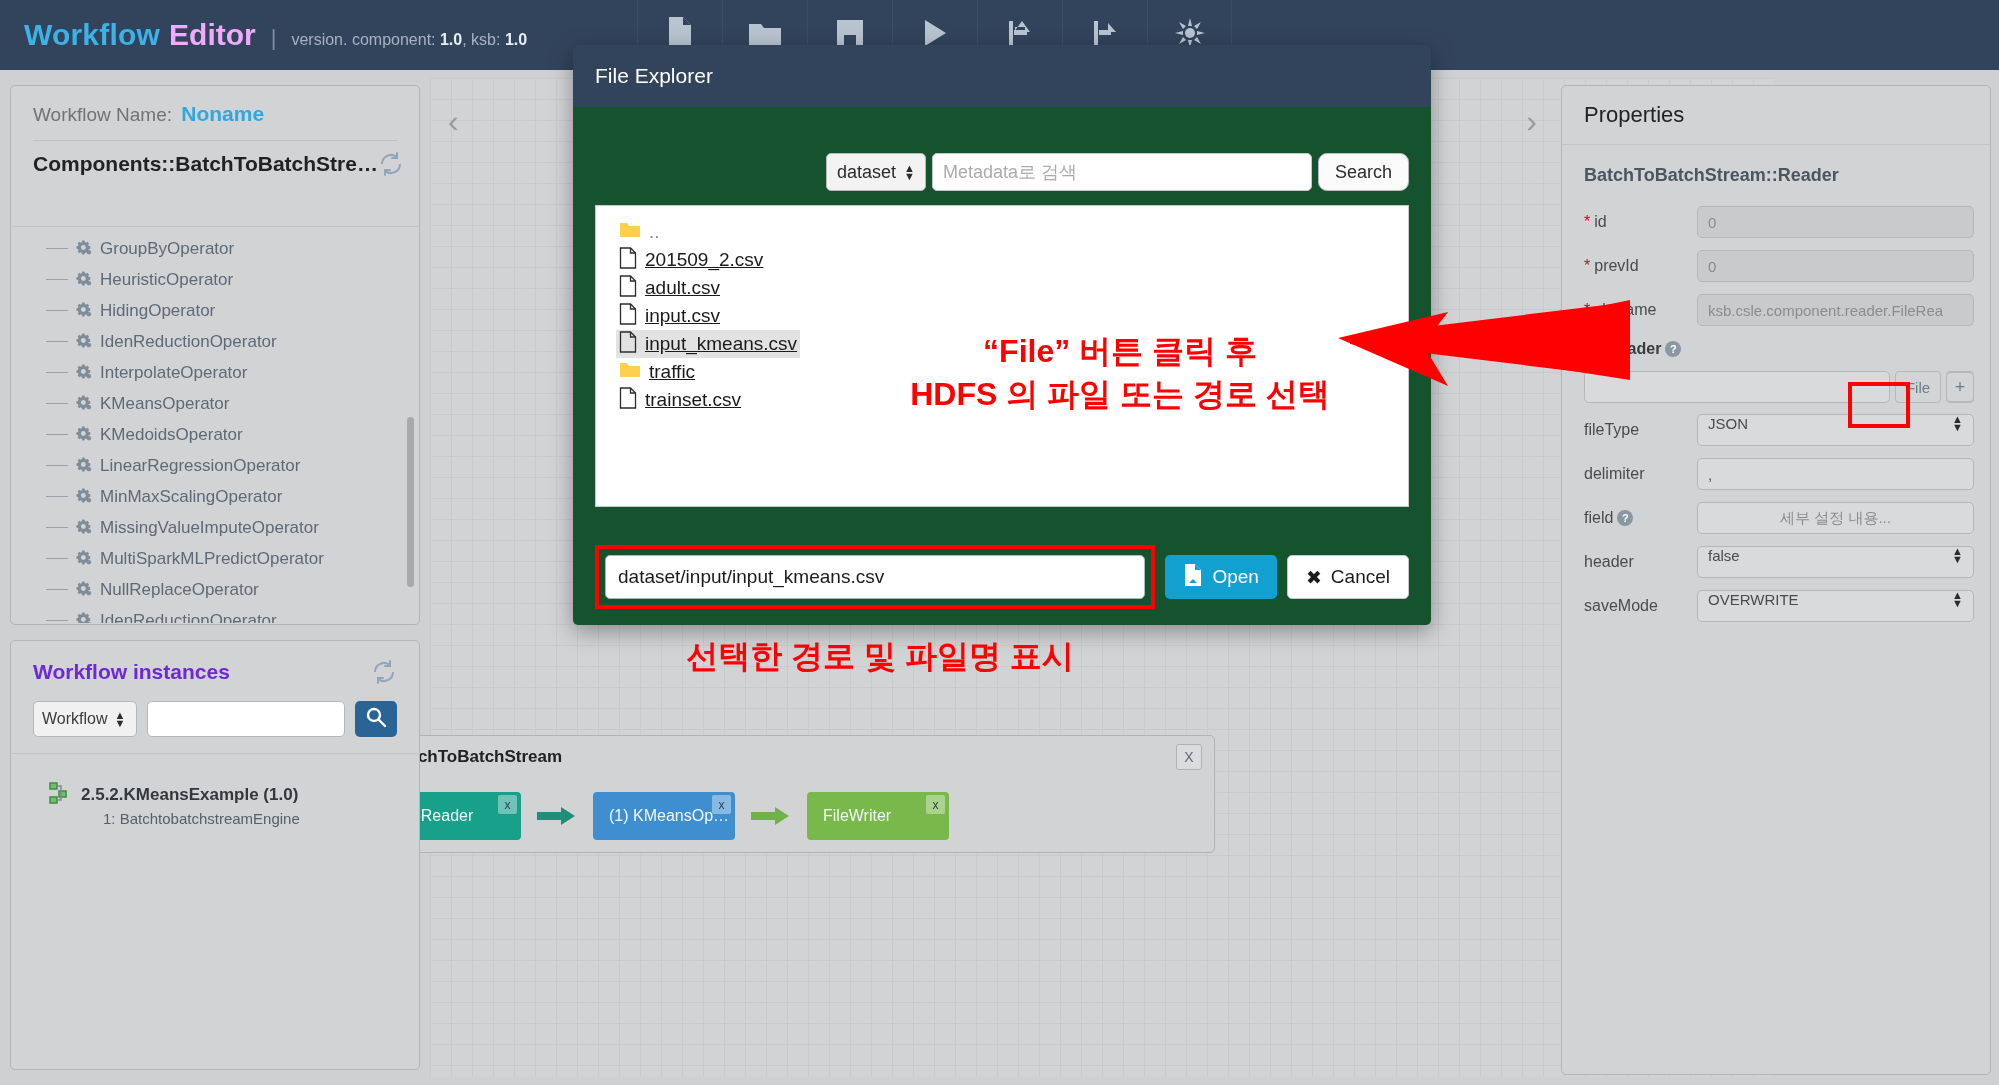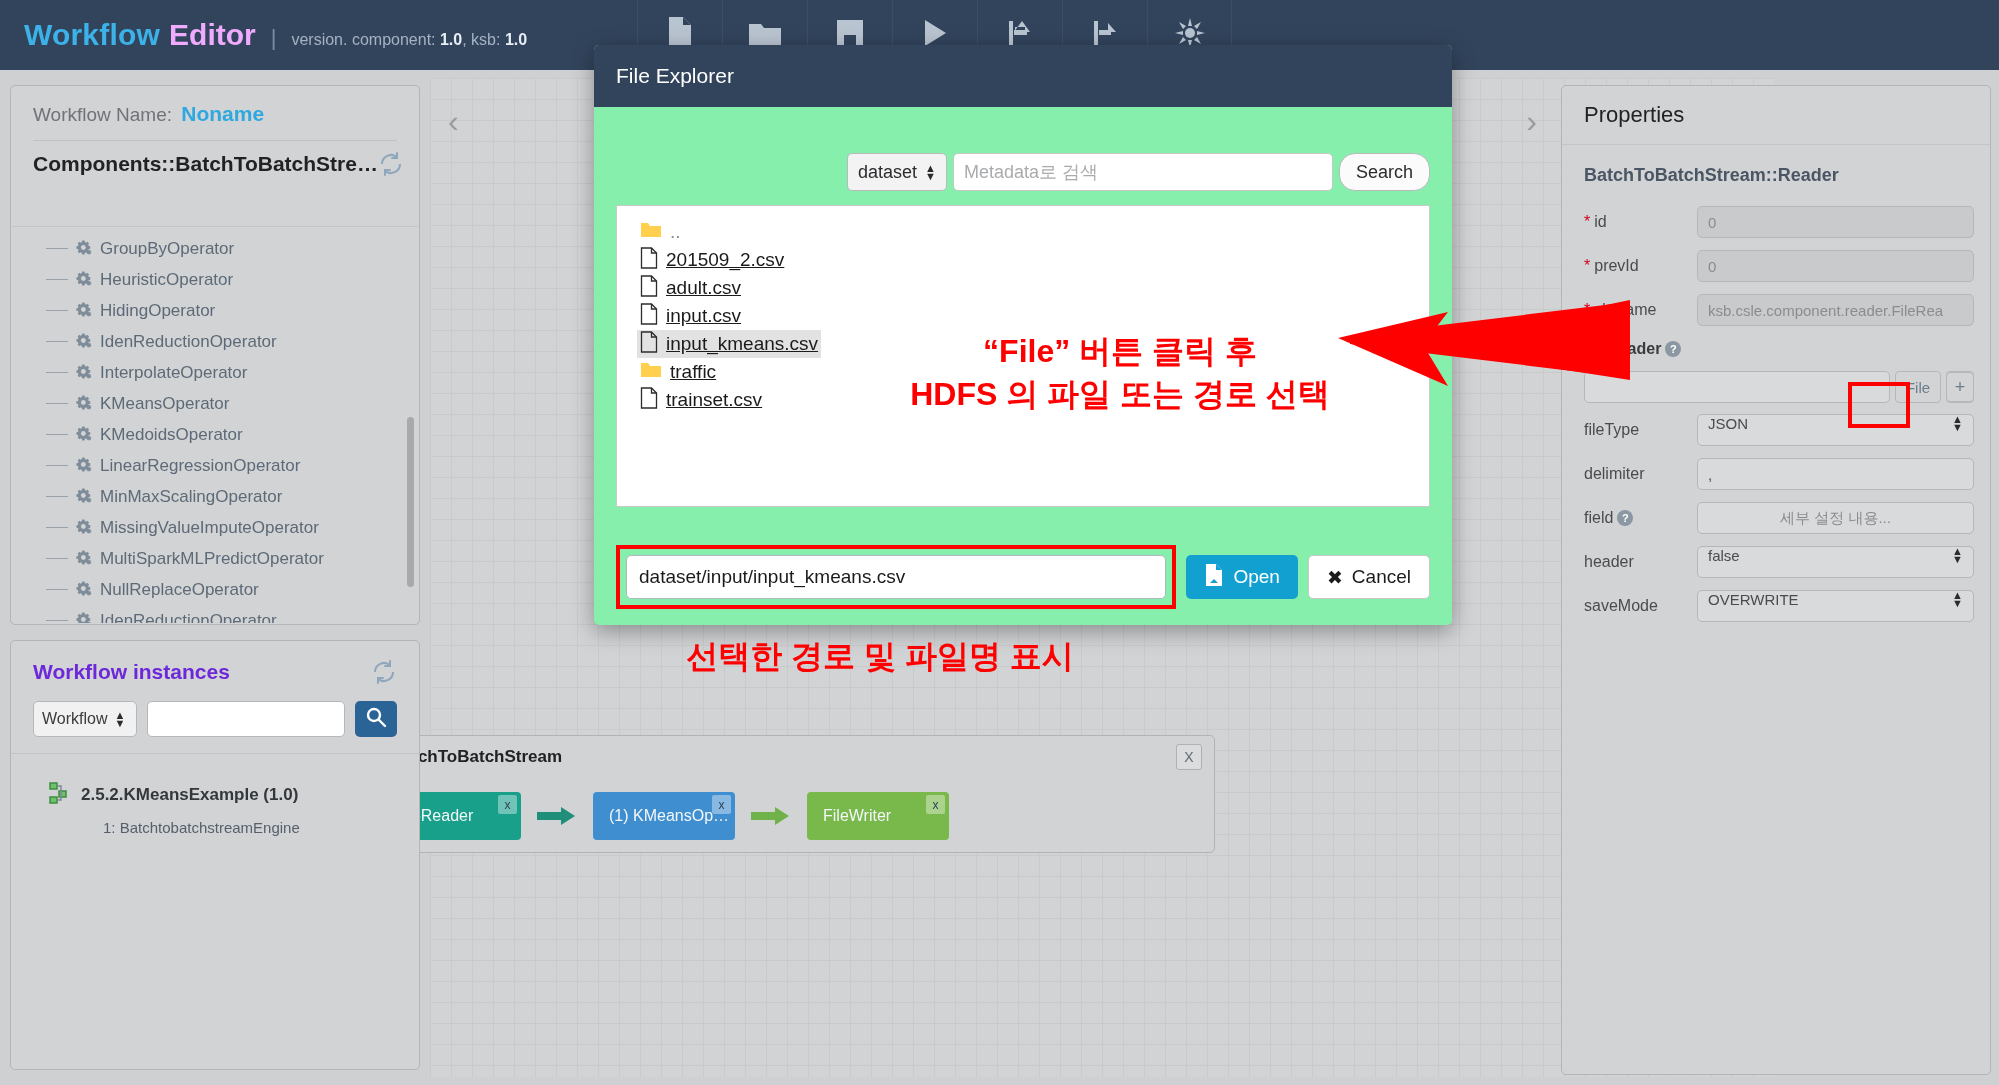--- a/index.html
+++ b/index.html
@@ -87,21 +87,21 @@
     flex: 1; height: 36px; background: #fff; border: 1px solid #b6b7b9;
     border-radius: 5px; font-size: 15px; padding: 0 8px; color: #333;
   }
   .search-btn {
     width: 42px; height: 36px; background: #2a6496; border-radius: 5px;
     display: flex; align-items: center; justify-content: center; cursor: pointer;
   }
   .inst-body { border-top: 1px solid #c3c4c6; margin-top: 16px; padding: 26px 0 0 34px; }
   .inst-item { display: flex; align-items: center; gap: 10px; }
   .inst-item .lbl { font-size: 17px; font-weight: bold; color: #33383d; }
-  .inst-sub { font-size: 15px; color: #55606c; margin-left: 58px; margin-top: 9px; }
+  .inst-sub { font-size: 15px; color: #55606c; margin-left: 58px; }
 
   
   .canvas {
     position: absolute; left: 430px; top: 78px; right: 225px; bottom: 8px;
     background-color: #d2d3d5;
     background-image:
       linear-gradient(to right, #c9cacc 1px, transparent 1px),
       linear-gradient(to bottom, #c9cacc 1px, transparent 1px);
     background-size: 21px 21px;
   }
@@ -186,40 +186,40 @@
     display: flex; align-items: center; justify-content: center;
     font-size: 18px; color: #6c7d8c; cursor: pointer;
   }
   .hl-file {
     position: absolute; border: 4px solid #ff0000;
     left: 286px; top: 296px; width: 62px; height: 46px; pointer-events: none;
   }
 
   
   #dialog {
-    position: absolute; left: 594px; top: 45px; width: 858px; height: 580px;
-    background: #86efac; border-radius: 5px;
+    position: absolute; left: 573px; top: 45px; width: 858px; height: 580px;
+    background: #14532d; border-radius: 5px;
     box-shadow: 0 6px 22px rgba(0,0,0,.35);
     overflow: hidden;
   }
   .dlg-head { height: 62px; background: #32445c; display: flex; align-items: center; padding-left: 22px; }
   .dlg-title { color: #ffffff; font-size: 21px; }
   .dlg-body { padding: 18px 22px 0 22px; margin-top: 28px; }
   .dlg-searchrow { display: flex; justify-content: flex-end; align-items: center; gap: 6px; }
   .ds-select {
     height: 38px; background: #f3f3f3; border: 1px solid #b9babc; border-radius: 5px;
     font-size: 18px; color: #2b2c2e; padding: 0 10px;
     display: flex; align-items: center; gap: 8px; cursor: pointer;
   }
   .ds-input {
     width: 380px; height: 38px; background: #fff; border: 1px solid #c6c7c9; border-radius: 5px;
     font-size: 18px; color: #aaabad; padding: 0 10px; display: flex; align-items: center;
   }
   .ds-btn {
-    height: 38px; background: #fbfbfb; border: 1px solid #b9babc; border-radius: 16px;
+    height: 38px; background: #fbfbfb; border: 1px solid #b9babc; border-radius: 9px;
     font-size: 18px; color: #2b2c2e; padding: 0 16px;
     display: flex; align-items: center; cursor: pointer;
   }
   .filelist {
     margin-top: 14px; height: 302px; border: 1px solid #c9cacc;
     background: #fff; padding: 12px 0 0 20px; overflow: hidden; position: relative;
   }
   .frow {
     display: flex; align-items: center; gap: 8px; height: 28px;
     font-size: 19px; color: #1a1b1d; cursor: pointer; width: fit-content;

